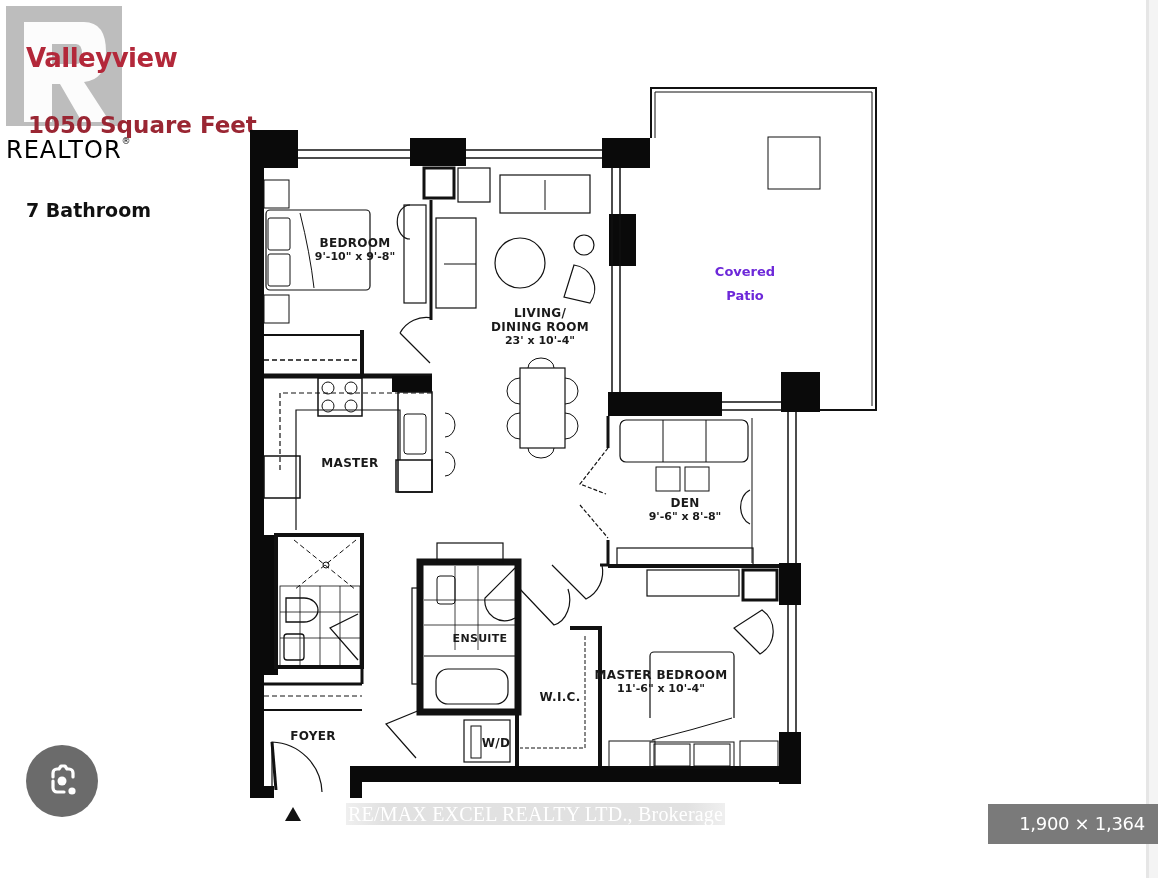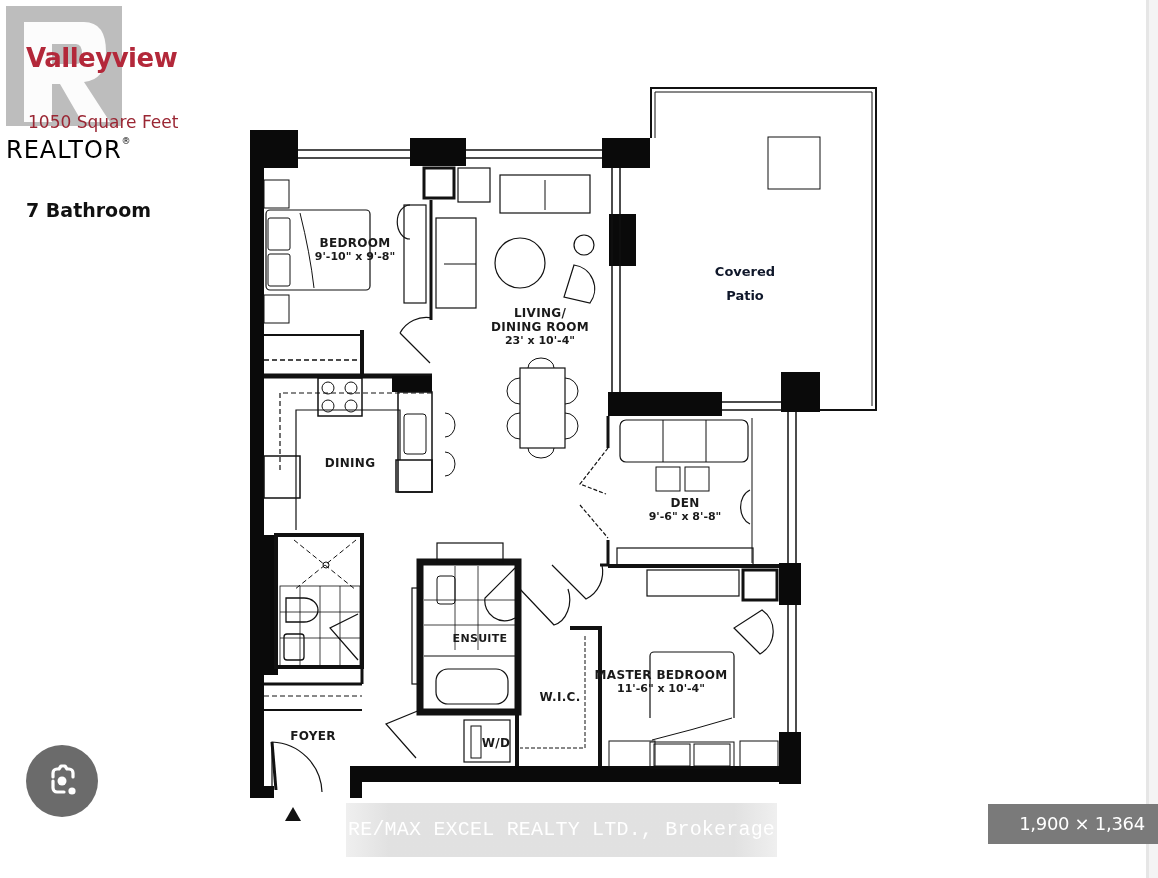--- a/index.html
+++ b/index.html
@@ -9,31 +9,31 @@
     }
     .viewer { position: absolute; left: 0; top: 0; width: 1147px; height: 878px; background: #fff; }
     .edge-divider { position: absolute; left: 1146px; top: 0; width: 3px; height: 878px; background: #e6e6e6; }
     .edge-strip { position: absolute; left: 1149px; top: 0; width: 9px; height: 878px; background: #f4f4f4; }
 
     .realtor-mark { position: absolute; left: 0; top: 0; width: 130px; height: 160px; }
     .realtor-text { position: absolute; left: 6px; top: 136px; font-size: 24px; letter-spacing: 1px; color: #000000; font-family: "DejaVu Sans", sans-serif; }
     .realtor-text sup { font-size: 9px; vertical-align: top; }
 
     .title { position: absolute; left: 26px; top: 43px; font-size: 26px; font-weight: bold; color: #b3283a; font-family: "DejaVu Sans", sans-serif; letter-spacing: -0.5px; }
-    .sqft { position: absolute; left: 28px; top: 112px; font-size: 17px; font-weight: normal; color: #9a2633; font-family: "DejaVu Sans", sans-serif; }
+    .sqft { position: absolute; left: 28px; top: 112px; font-size: 23px; font-weight: bold; color: #9a2633; font-family: "DejaVu Sans", sans-serif; }
     .spec { position: absolute; left: 26px; font-size: 19px; font-weight: bold; color: #111; font-family: "DejaVu Sans", sans-serif; }
     .spec.s1 { top: 170px; } .spec.s2 { top: 199px; }
 
     .plan { position: absolute; left: 0; top: 0; width: 1147px; height: 878px; }
     .room-label { position: absolute; font-weight: bold; color: #1a1a1a; text-align: center; font-family: "DejaVu Sans", sans-serif; white-space: nowrap; }
     .room-label .n { font-size: 12px; letter-spacing: .3px; display: block; }
     .room-label .d { font-size: 11px; display: block; }
-    .patio-label { position: absolute; left: 700px; top: 260px; width: 90px; text-align: center; font-size: 13px; font-weight: bold; line-height: 24px; color: #0f172a; font-family: "DejaVu Sans", sans-serif; }
-
-    .watermark { position: absolute; left: 346px; top: 803px; height: 22px; padding: 16px 2px; font-size: 20px; color: #fff; background: linear-gradient(90deg, rgba(210,210,210,.35), rgba(215,215,215,.75) 10%, rgba(215,215,215,.75) 90%, rgba(210,210,210,.35)); font-family: Liberation Mono, monospace; line-height: 22px; letter-spacing: .2px; }
+    .patio-label { position: absolute; left: 700px; top: 260px; width: 90px; text-align: center; font-size: 13px; font-weight: bold; line-height: 24px; color: #6d28d9; font-family: "DejaVu Sans", sans-serif; }
+
+    .watermark { position: absolute; left: 346px; top: 803px; height: 22px; padding: 0 2px; font-size: 20px; color: #fff; background: linear-gradient(90deg, rgba(210,210,210,.35), rgba(215,215,215,.75) 10%, rgba(215,215,215,.75) 90%, rgba(210,210,210,.35)); font-family: Liberation Serif, serif; line-height: 22px; letter-spacing: .2px; }
     .north-arrow { position: absolute; left: 285px; top: 807px; width: 0; height: 0; border-left: 8px solid transparent; border-right: 8px solid transparent; border-bottom: 14px solid #111; }
 
     .lens-button { position: absolute; left: 26px; top: 745px; width: 72px; height: 72px; border-radius: 50%; background: #6b6b6b; cursor: pointer; }
     .dims-badge { position: absolute; left: 988px; top: 804px; width: 188px; height: 40px; background: #7a7a7a; color: #fff; font-size: 18px; line-height: 40px; text-align: center; font-family: "DejaVu Sans", sans-serif; letter-spacing: -.3px; }
   </style>
 </head>
 <body>
 
 <div class="viewer">
 
@@ -228,21 +228,21 @@
   <div class="room-label" style="left:475px; top:306px; width:130px;">
     <span class="n">LIVING/</span>
     <span class="n">DINING ROOM</span>
     <span class="d">23' x 10'-4"</span>
   </div>
   <div class="patio-label">
     <span style="display:block">Covered</span>
     <span style="display:block">Patio</span>
   </div>
   <div class="room-label" style="left:310px; top:456px; width:80px;">
-    <span class="n">DINING</span>
+    <span class="n">MASTER</span>
   </div>
   <div class="room-label" style="left:630px; top:496px; width:110px;">
     <span class="n">DEN</span>
     <span class="d">9'-6" x 8'-8"</span>
   </div>
   <div class="room-label" style="left:446px; top:632px; width:68px;">
     <span class="n" style="font-size:11px">ENSUITE</span>
   </div>
   <div class="room-label" style="left:530px; top:690px; width:60px;">
     <span class="n">W.I.C.</span>

